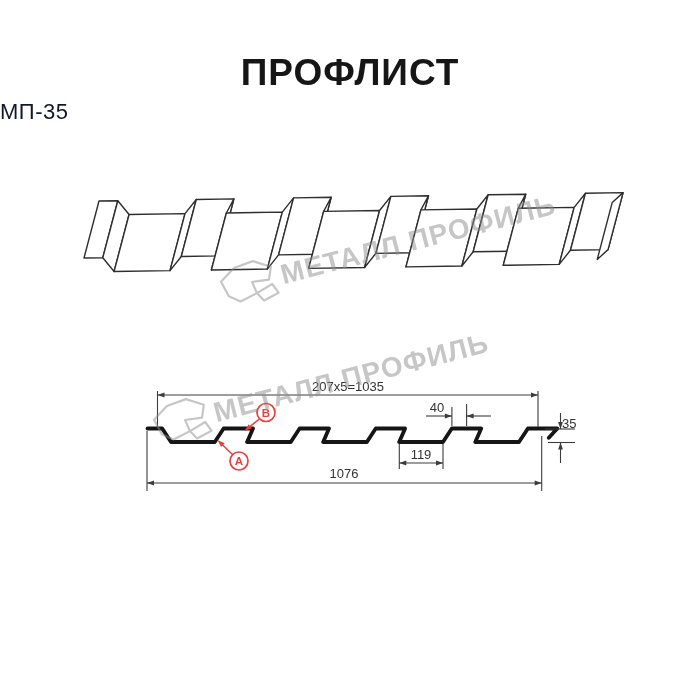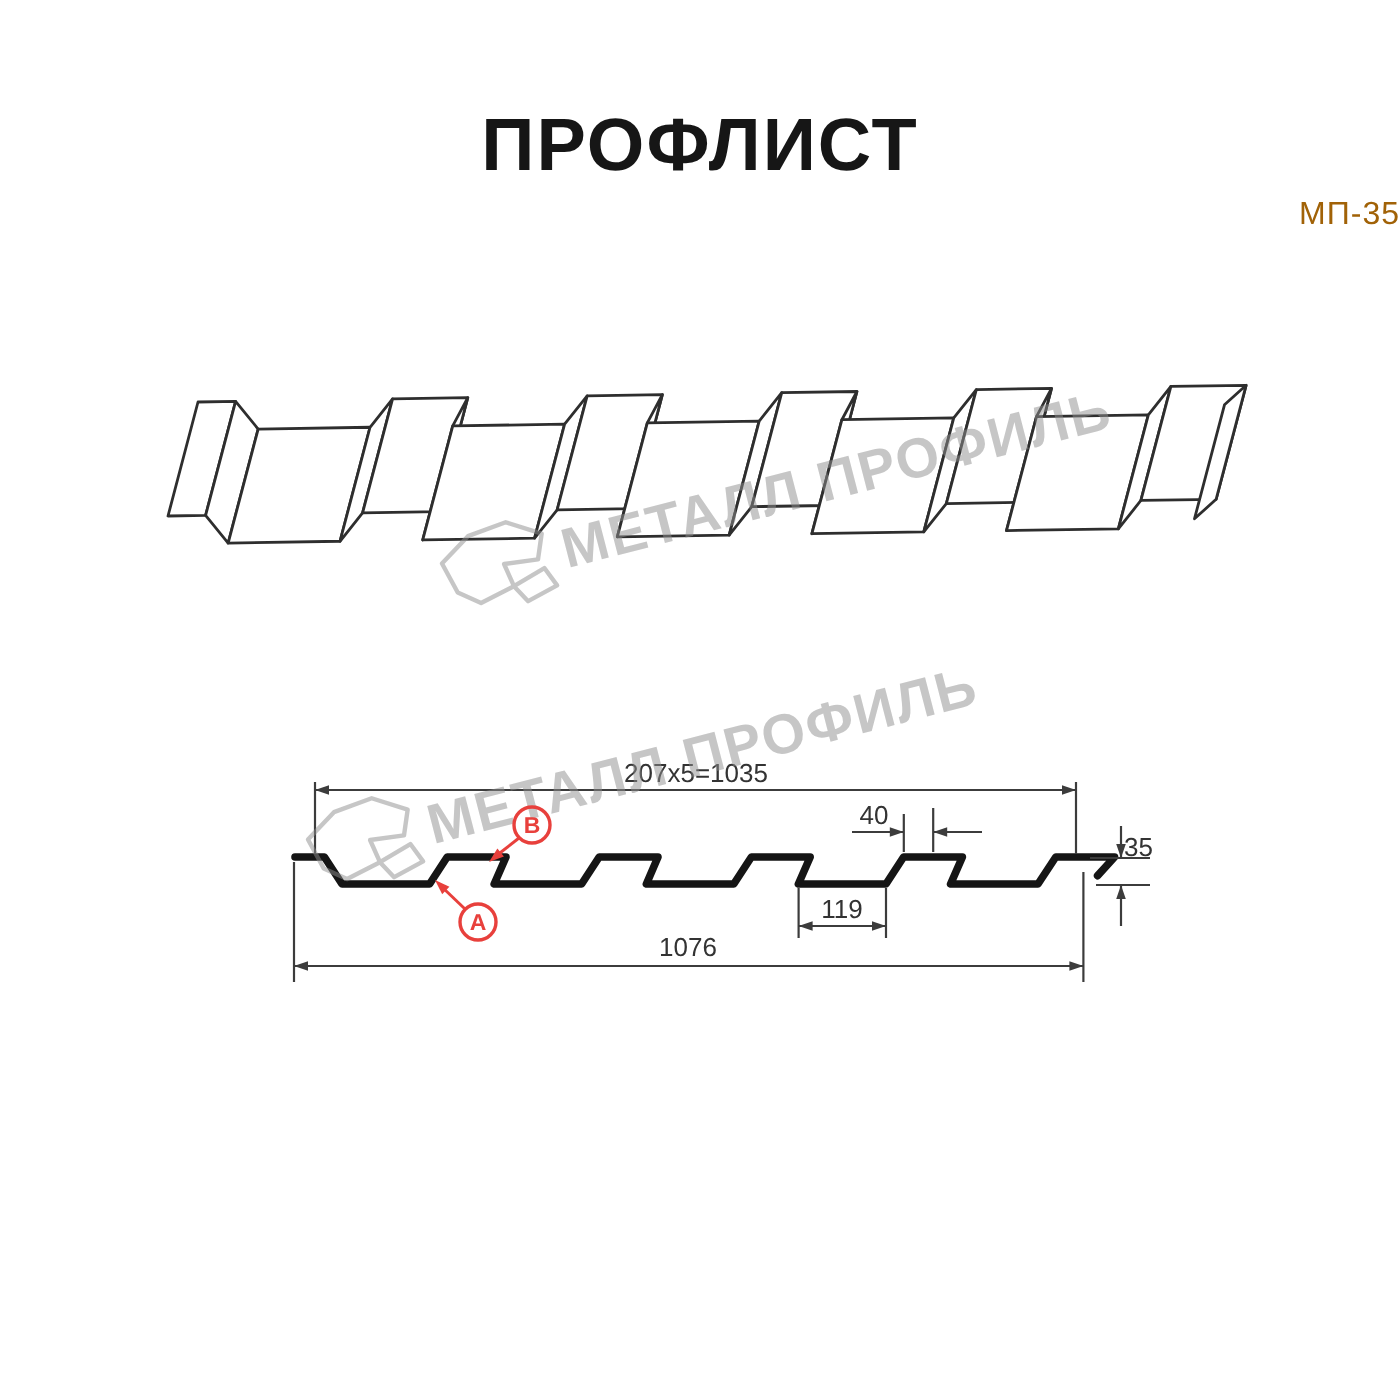--- a/index.html
+++ b/index.html
@@ -1,21 +1,21 @@
 <!DOCTYPE html>
 <html><head>
 <meta charset="utf-8">
 <style>
   html,body{margin:0;padding:0;background:#fff;}
   .page{position:relative;width:700px;height:700px;background:#fff;overflow:hidden;
         font-family:"Liberation Sans",sans-serif;}
   .title{position:absolute;top:52px;left:0;right:0;text-align:center;
          font-size:37px;font-weight:800;letter-spacing:1px;color:#161616;}
-  .subtitle{position:absolute;top:99px;left:0;right:0;text-align:right;
-         font-size:16px;font-weight:500;letter-spacing:0.5px;color:#a16207;}
+  .subtitle{position:absolute;top:99px;left:0;right:0;text-align:left;
+         font-size:22px;font-weight:500;letter-spacing:0.5px;color:#0f172a;}
   .footer-note{position:absolute;top:616px;left:0;right:0;text-align:center;
          font-size:17.5px;font-weight:600;letter-spacing:0.2px;color:#2e2e2e;}
   svg.drawing{position:absolute;left:0;top:0;}
   svg text{font-family:"Liberation Sans",sans-serif;}
   .dim-text{fill:#333;font-size:13px;font-weight:500;}
   .callout-text{fill:#e8403c;font-size:11.5px;font-weight:700;}
   .wm-text{font-size:28px;font-weight:700;letter-spacing:1px;}
 </style>
 </head>
 <body>

